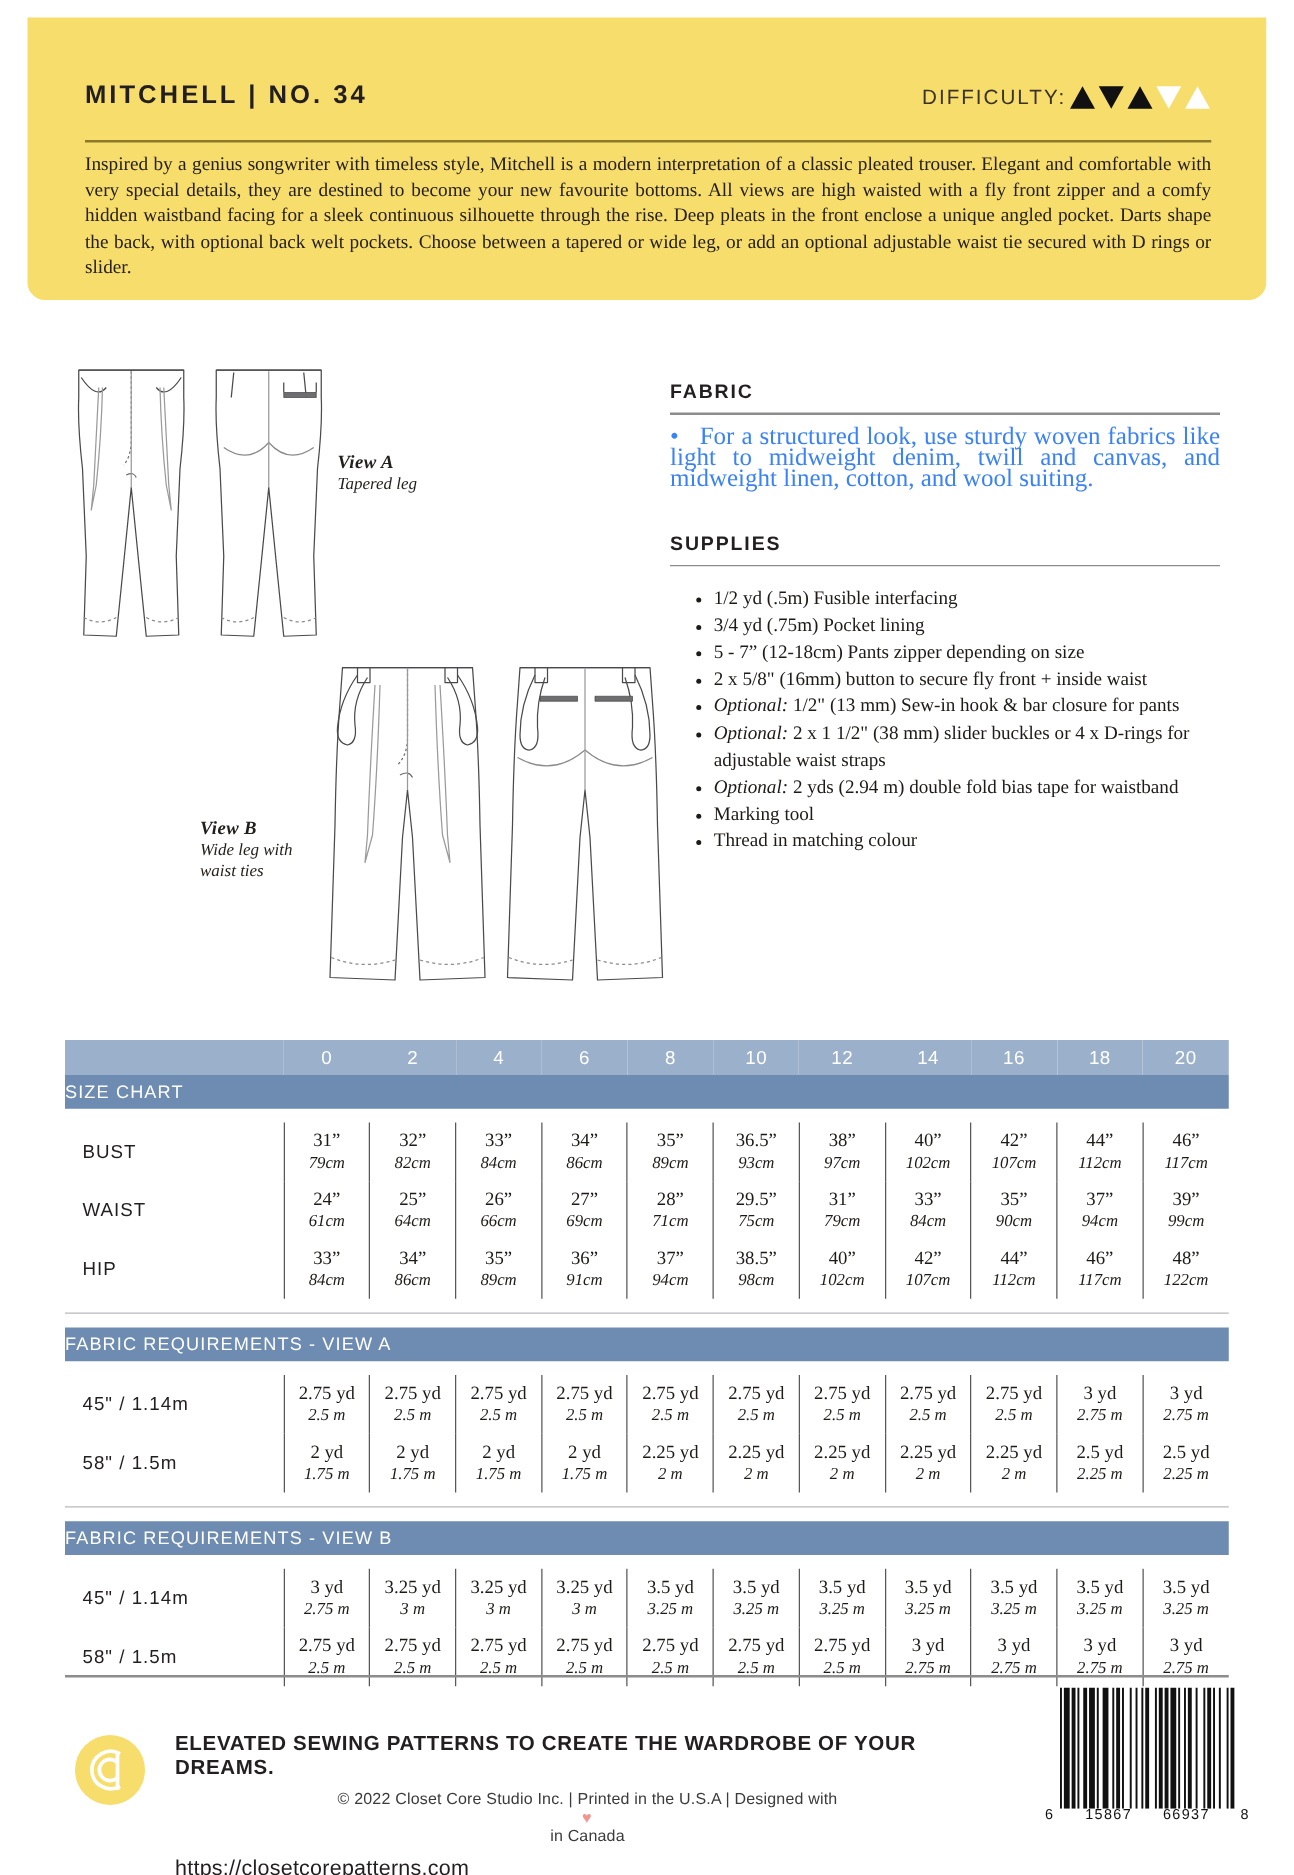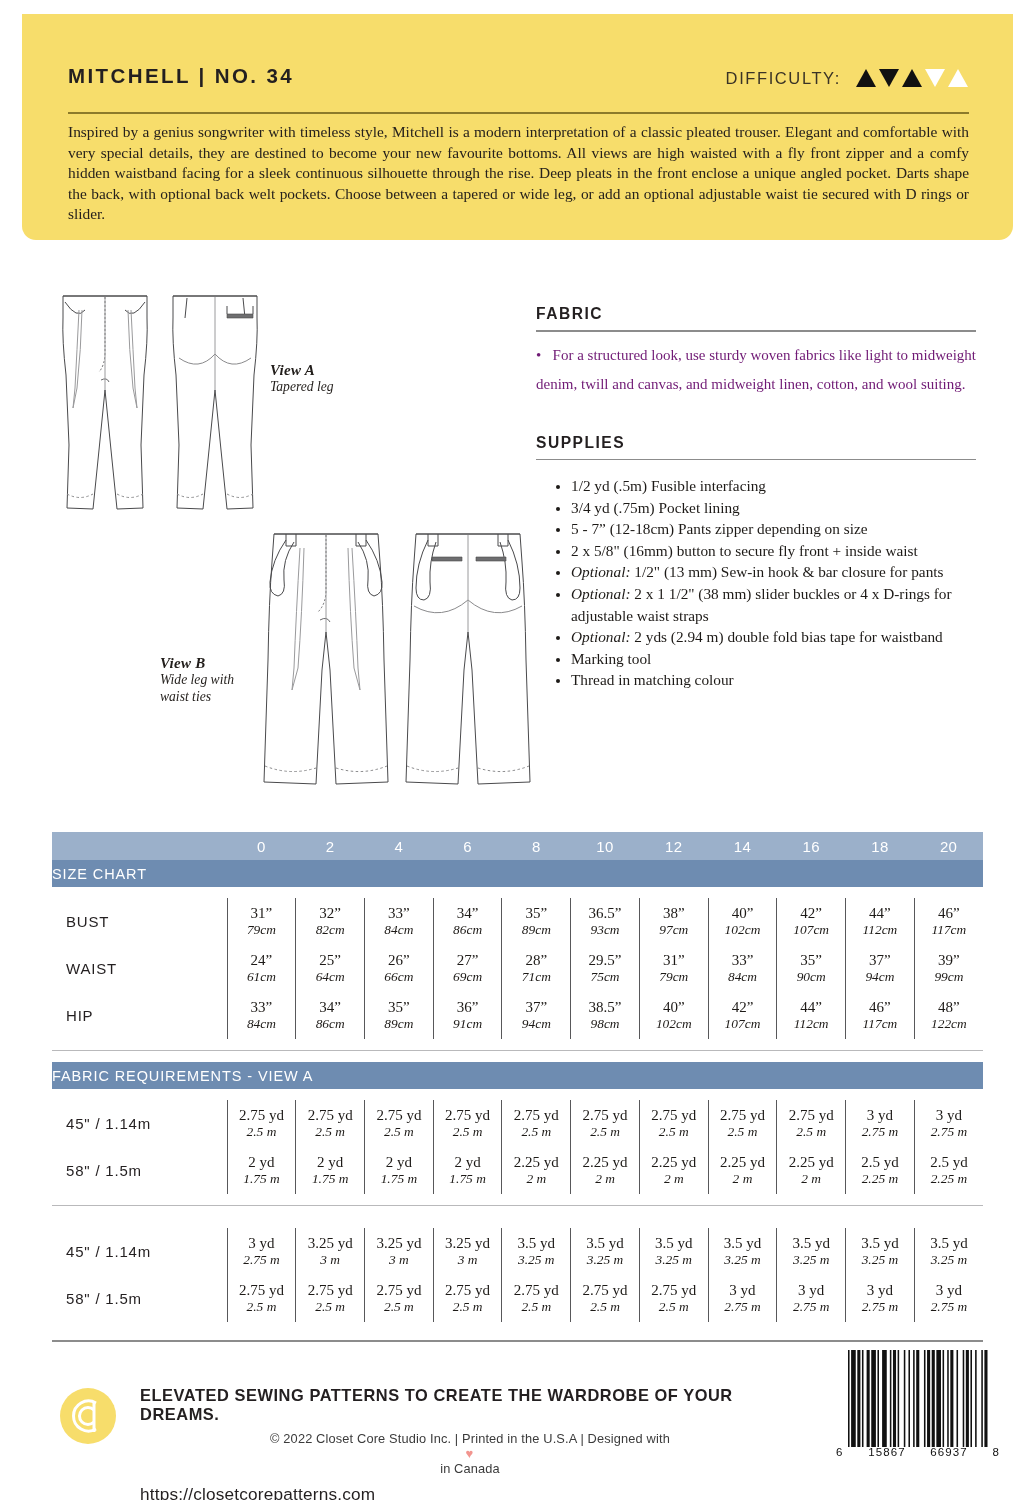--- a/index.html
+++ b/index.html
@@ -21,21 +21,21 @@
   .hero-top{
     position:absolute;left:46px;top:50px;right:44px;height:34px;
   }
   .hero-title{
     position:absolute;left:0;top:0;
     font-size:20.5px;letter-spacing:2.4px;font-weight:600;
     color:#231f20;
     font-family:"Liberation Sans", sans-serif;
   }
   .difficulty-wrap{
-    position:absolute;right:0;top:3px;display:flex;align-items:center;gap:14px;
+    position:absolute;right:0;top:3px;display:flex;align-items:center;gap:2px;
   }
   .difficulty-label{
     font-size:16.5px;letter-spacing:1.6px;color:#3a3326;font-weight:400;
   }
   .tri-row{display:flex;align-items:center;gap:1px;height:22px;}
   .tri{width:22px;height:22px;display:block;}
   .hero-rule{
     position:absolute;left:46px;top:98px;right:44px;height:2px;background:#8c7a2a;
   }
   .hero-desc{
@@ -56,21 +56,21 @@
 
   
   .rcol{position:absolute;left:536px;top:305px;width:440px;}
   .sec-head{
     font-size:15.6px;letter-spacing:1.5px;font-weight:600;color:#231f20;
     margin:0 0 7px 0;
   }
   .sec-rule{height:1.5px;background:#8c8c8c;margin-bottom:9px;}
   .sec-body{
     font-family:"Liberation Serif", serif;
-    font-size:15px;line-height:29px;color:#701a75;
+    font-size:20px;line-height:17px;color:#3b82f6;
   }
   .sec-body p{margin:0 0 1px 0;text-align:justify;}
   .supplies li{
     font-family:"Liberation Serif", serif;
     font-size:15.3px;line-height:21.6px;color:#1d1a17;
     margin:0;
   }
   .supplies{margin:15px;padding-left:20px;}
   .supplies li::marker{font-size:14px;}
   .opt{font-style:italic;}
@@ -572,20 +572,23 @@
           <tr class="spacer-row">
             <td colspan="12"></td>
           </tr>
           <tr>
             <td colspan="12">
               <div class="hr-thin"></div>
             </td>
           </tr>
           <tr class="spacer-row">
             <td colspan="12"></td>
+          </tr>
+          <tr class="band-row">
+            <td colspan="12">FABRIC REQUIREMENTS - VIEW B</td>
           </tr>
           <tr class="spacer-row">
             <td colspan="12"></td>
           </tr>
           <tr class="data-row">
             <td class="lbl">45"  /  1.14m</td>
             <td class="cell first">
               <span class="im">3 yd</span>
               <span class="mm">2.75 m</span>
             </td>

